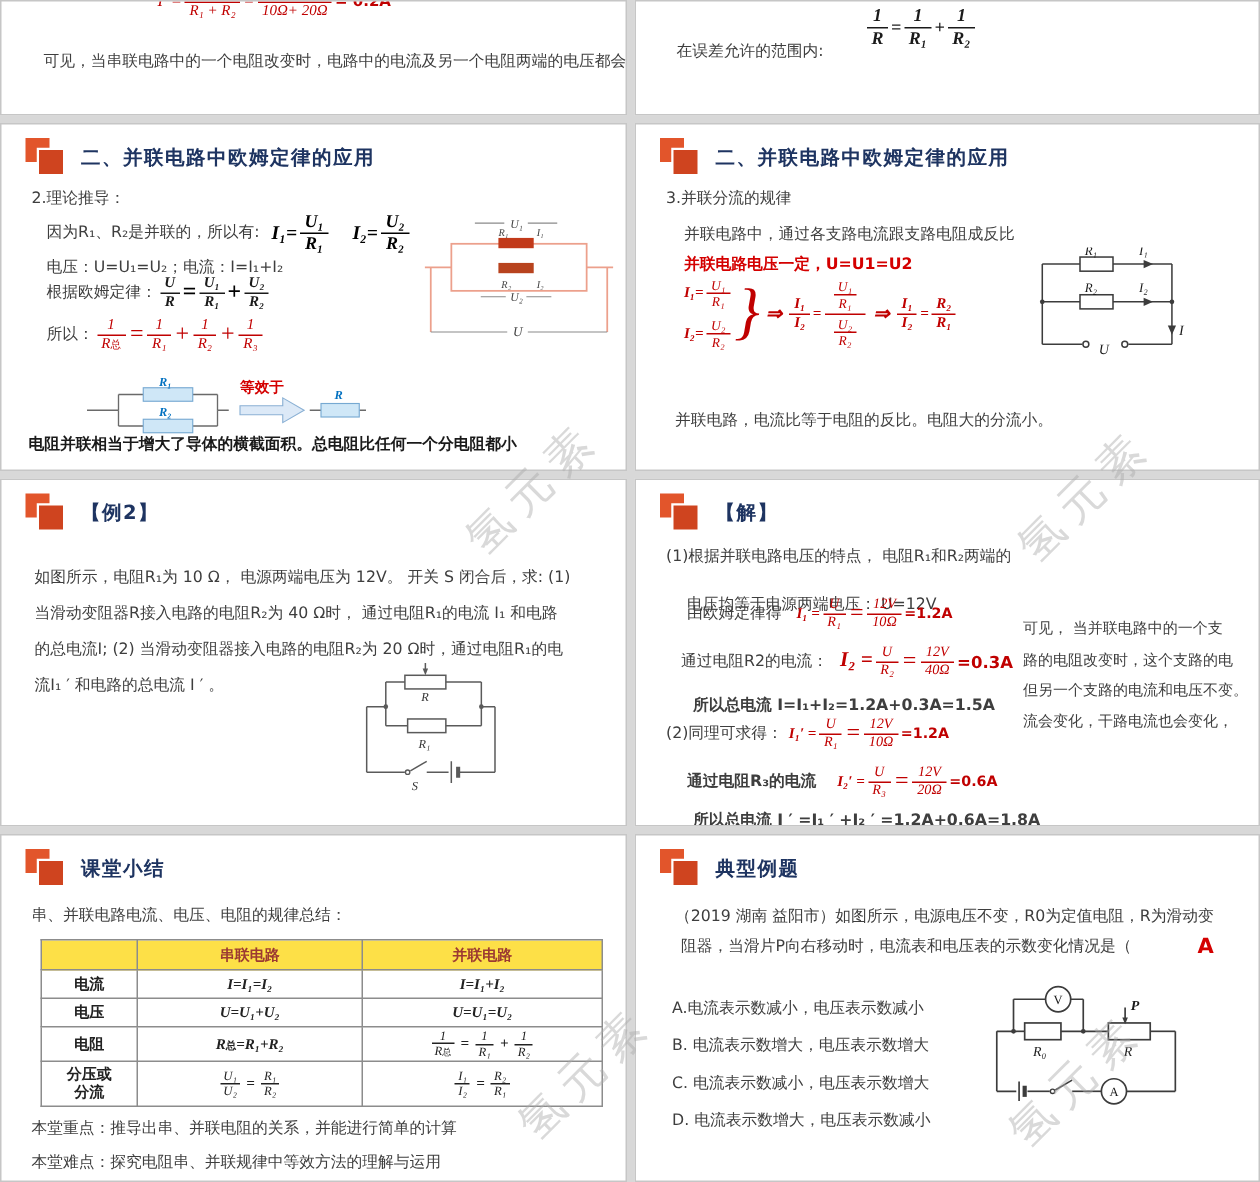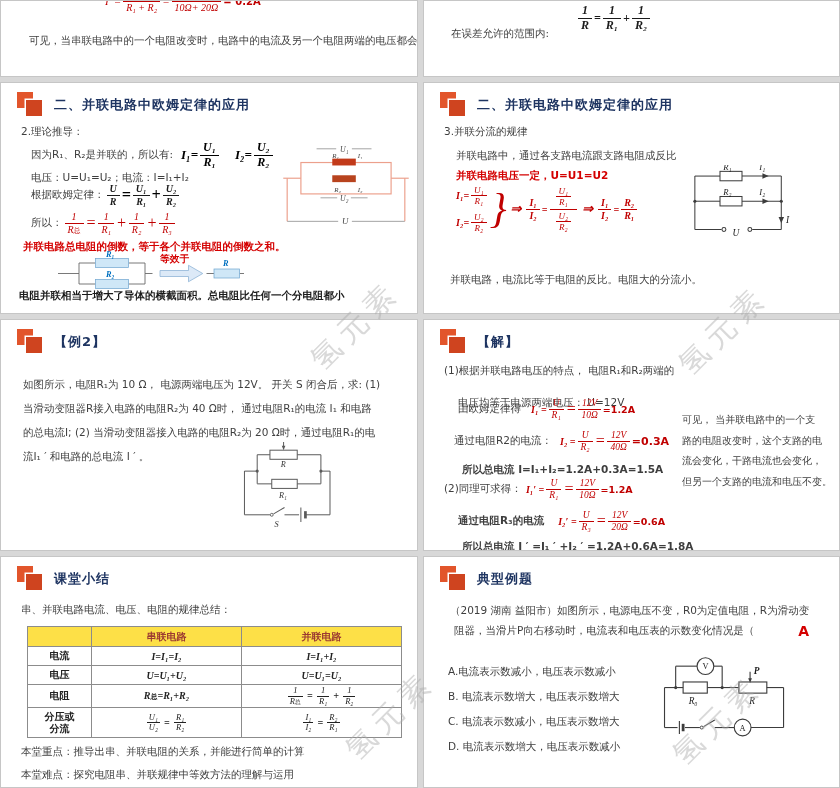--- a/index.html
+++ b/index.html
@@ -142,21 +142,20 @@
       <span class="frac dred" style="font-size:10px;">
           <span class="fn">1</span>
           <span class="fd">R₂</span>
         </span>
       <span class="math dred">+</span>
       <span class="frac dred" style="font-size:10px;">
           <span class="fn">1</span>
           <span class="fd">R₃</span>
         </span>
     </div>
-    <div class="t red b" style="left:22px;top:157px;">并联电路总电阻的倒数，等于各个并联电阻的倒数之和。</div>
     <svg style="position:absolute;left:55px;top:168px;" width="190" height="39" viewBox="0 0 252 52">
       <g stroke="#6a6a6a" fill="none" stroke-width="1.2">
         <line x1="2" y1="30" x2="30" y2="30"></line>
         <line x1="30" y1="30" x2="30" y2="16"></line>
           <line x1="30" y1="16" x2="52" y2="16"></line>
         <line x1="96" y1="16" x2="118" y2="16"></line>
           <line x1="118" y1="16" x2="118" y2="30"></line>
         <line x1="30" y1="30" x2="30" y2="44"></line>
           <line x1="30" y1="44" x2="52" y2="44"></line>
         <line x1="96" y1="44" x2="118" y2="44"></line>
@@ -354,21 +353,21 @@
         </span>
       <span class="math dred">=</span>
       <span class="frac dred" style="font-size:9.5px;">
           <span class="fn">12V</span>
           <span class="fd">10Ω</span>
         </span>
       <span class="dred b" style="font-size:9.5px;">=1.2A</span>
     </div>
     <div class="frow" style="left:30px;top:110px;">
       <span class="t" style="position:static;">通过电阻R2的电流：</span>
-      <span class="math dred b" style="margin-left:8px;font-size:10px;">I₂ =</span>
+      <span class="math dred b" style="margin-left:8px;font-size:14px;">I₂ =</span>
       <span class="frac dred" style="font-size:9.5px;">
           <span class="fn">U</span>
           <span class="fd">R₂</span>
         </span>
       <span class="math dred">=</span>
       <span class="frac dred" style="font-size:9.5px;">
           <span class="fn">12V</span>
           <span class="fd">40Ω</span>
         </span>
       <span class="dred b" style="font-size:11px;">=0.3A</span>
@@ -399,22 +398,22 @@
       <span class="frac dred" style="font-size:9.5px;">
           <span class="fn">12V</span>
           <span class="fd">20Ω</span>
         </span>
       <span class="dred b" style="font-size:9.5px;">=0.6A</span>
     </div>
     <div class="t b" style="left:38px;top:220px;">所以总电流  I ′ =I₁ ′ +I₂ ′ =1.2A+0.6A=1.8A</div>
     <div class="note-col">
       <div>可见， 当并联电路中的一个支</div>
       <div>路的电阻改变时，这个支路的电</div>
+      <div>但另一个支路的电流和电压不变。</div>
       <div>流会变化，干路电流也会变化，</div>
-      <div>但另一个支路的电流和电压不变。</div>
     </div>
   </div>
 
   <div class="cell">
     <div class="titlebar">
       <span class="sqicon">
           <span class="sq1"></span>
           <span class="sq2"></span>
         </span>
       <span class="ttl">课堂小结</span>

